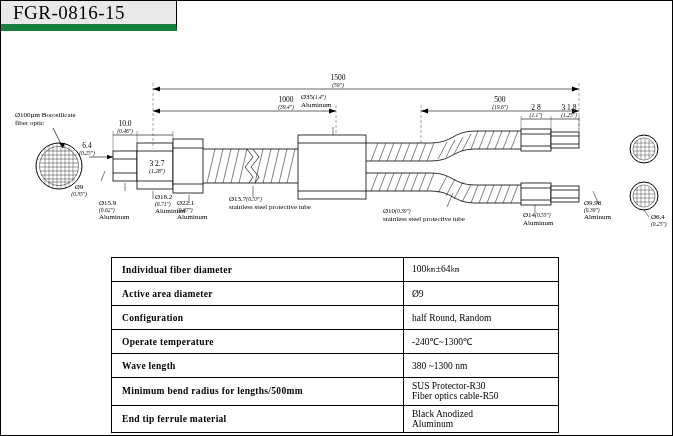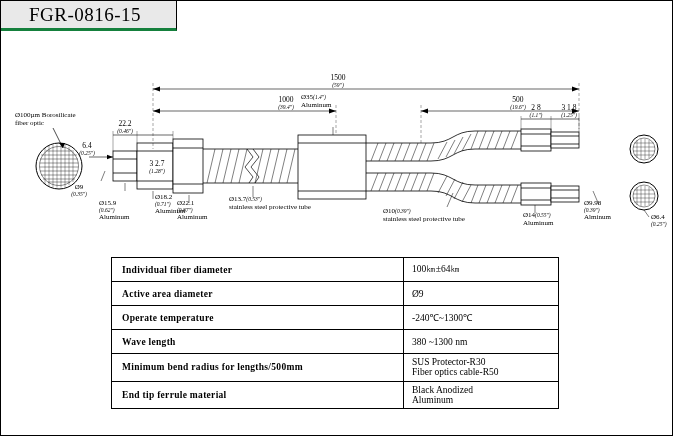--- a/index.html
+++ b/index.html
@@ -26,25 +26,25 @@
   }
   
   .title-tab {
     position: absolute;
     left: 0;
     top: 0;
     width: 176px;
     height: 30px;
     background: #e9e9e9;
     border-right: 1px solid #000;
-    border-bottom: 3px solid #15803d;
+    border-bottom: 7px solid #15803d;
     box-sizing: border-box;
     display: flex;
     align-items: center;
-    padding-left: 28px;
+    padding-left: 12px;
     font-size: 19px;
     letter-spacing: 0.5px;
     font-family: "Liberation Serif", serif;
   }
   
   #drawing {
     position: absolute;
     left: 0;
     top: 30px;
     width: 671px;
@@ -310,25 +310,25 @@
       </g>
     </svg>
 
     
     <div class="dim" style="left:337px; top:42px; transform:translateX(-50%);">
       <span>1500</span><span class="sub">(59")</span>
     </div>
     <div class="dim" style="left:243px; top:64px; transform:translateX(-50%);margin-left:42px;">
       <span>1000</span><span class="sub">(39.4")</span>
     </div>
-    <div class="dim" style="left:499px; top:64px; transform:translateX(-50%);margin-left:18px;">
+    <div class="dim" style="left:499px; top:64px; transform:translateX(-50%);">
       <span>500</span><span class="sub">(19.6")</span>
     </div>
     <div class="dim" style="left:124px; top:88px; transform:translateX(-50%);">
-      <span>22.2</span><span class="sub">(0.46")</span>
+      <span>10.0</span><span class="sub">(0.46")</span>
     </div>
     <div class="dim" style="left:156px; top:88px; transform:translateX(-50%);margin-top:40px;">
       <span>3 2.7</span><span class="sub">(1.28")</span>
     </div>
     <div class="dim" style="left:86px; top:110px; transform:translateX(-50%);">
       <span>6.4</span><span class="sub">(0.25")</span>
     </div>
     <div class="dim" style="left:535px; top:72px; transform:translateX(-50%);">
       <span>2 8</span><span class="sub">(1.1")</span>
     </div>
@@ -399,20 +399,24 @@
 
   <table id="spec-table">
     <tbody>
       <tr>
         <td class="tbl-label">Individual fiber diameter</td>
         <td class="val">100㎞±64㎞</td>
       </tr>
       <tr>
         <td class="tbl-label">Active area diameter</td>
         <td class="val">Ø9</td>
+      </tr>
+      <tr>
+        <td class="tbl-label">Configuration</td>
+        <td class="val">half Round, Random</td>
       </tr>
       <tr>
         <td class="tbl-label">Operate temperature</td>
         <td class="val">-240℃~1300℃</td>
       </tr>
       <tr>
         <td class="tbl-label">Wave length</td>
         <td class="val">380 ~1300 nm</td>
       </tr>
       <tr>

